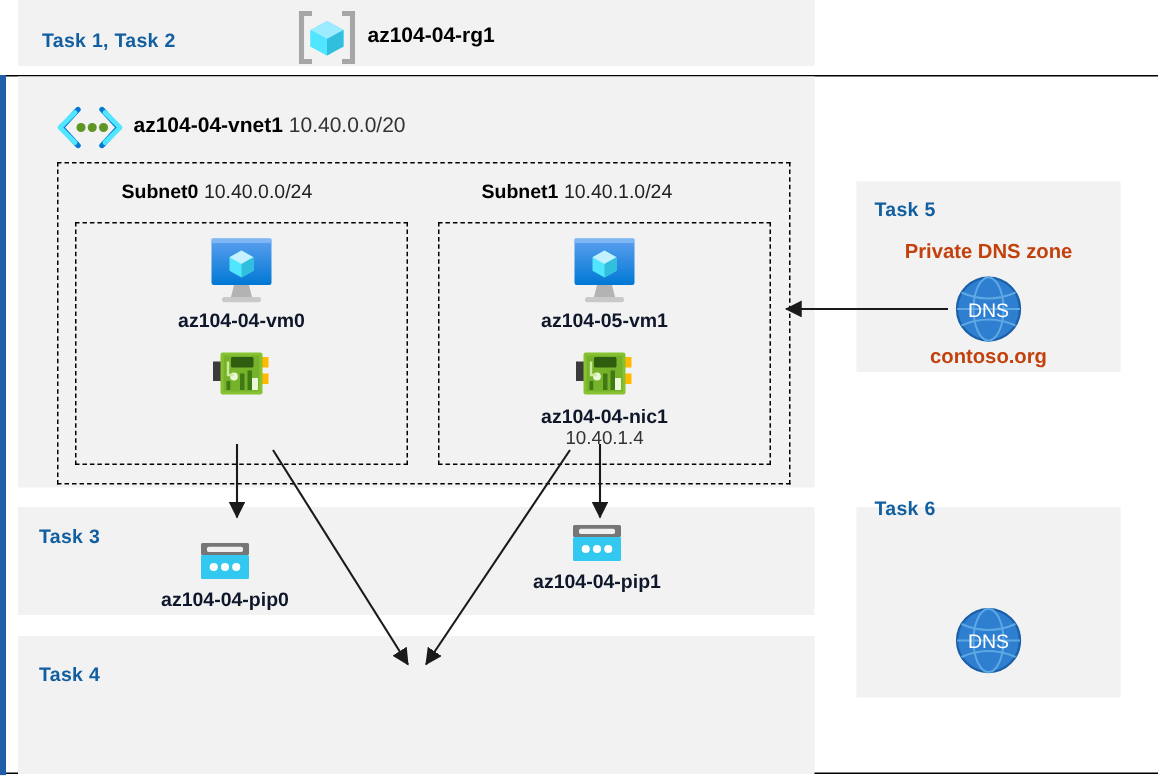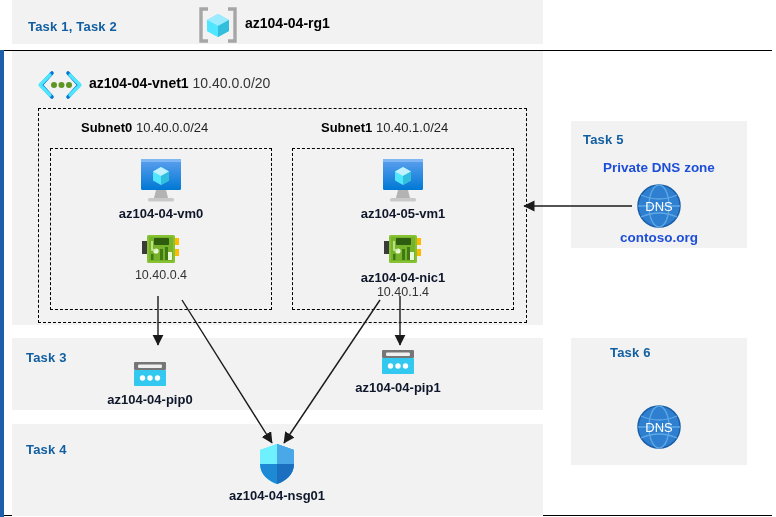--- a/index.html
+++ b/index.html
@@ -57,21 +57,21 @@
     font-size:12.5px;color:#333;white-space:nowrap;line-height:15px;
   }
   .icon-wrap{display:flex;justify-content:center;align-items:flex-end;}
 
   
   .hdr-text{position:absolute;font-size:14px;white-space:nowrap;color:#000;}
   .hdr-text b{font-weight:bold;}
   .hdr-text .dim{font-weight:normal;color:#333;}
 
   .center-title{
-    position:absolute;text-align:center;font-size:13.5px;font-weight:bold;color:#1d4ed8;
+    position:absolute;text-align:center;font-size:13.5px;font-weight:bold;color:#c2410c;
     white-space:nowrap;
   }
   svg.arrows{position:absolute;left:0;top:0;width:776px;height:517px;pointer-events:none;}
 </style>
 </head>
 <body>
 
 <div id="canvas">
 
   <div class="panel" id="rg-header-panel"></div>
@@ -151,21 +151,20 @@
         <rect x="10" y="5" width="24" height="24" fill="#76b32a"></rect>
         <rect x="15" y="6" width="15" height="7" rx="1" fill="#2f5d10"></rect>
         <circle cx="17" cy="19" r="2.6" fill="#eaf7d8"></circle>
         <rect x="21" y="17" width="3" height="11" fill="#3f7a14"></rect>
         <rect x="26" y="15" width="3" height="13" fill="#3f7a14"></rect>
         <rect x="12" y="22" width="2.5" height="6" fill="#3f7a14"></rect>
         <path d="M13 9 v9 h4" fill="none" stroke="#cdeb9e" stroke-width="1.6"></path>
         <rect x="29" y="20" width="4" height="8" fill="#eaf7d8"></rect>
       </svg>
     </div>
-    <div class="sub">10.40.0.4</div>
   </div>
 
   <div class="node" style="left:343px;top:156px;width:120px;">
     <div class="icon-wrap">
       <svg width="54" height="48" viewBox="0 0 54 48">
         <defs>
             <linearGradient id="vmg1" x1="0" y1="0" x2="0" y2="1">
           <stop offset="0" stop-color="#5ea0ef"></stop>
               <stop offset="1" stop-color="#0078d4"></stop>
             </linearGradient>
@@ -230,52 +229,39 @@
         <circle cx="19" cy="18" r="2.7" fill="#ffffff"></circle>
         <circle cx="26.5" cy="18" r="2.7" fill="#ffffff"></circle>
       </svg>
     </div>
     <div class="cap">az104-04-pip1</div>
   </div>
 
   <div class="panel" id="task4-panel"></div>
   <div class="task-label" style="left:26px;top:442px;">Task 4</div>
 
-  <div class="node" style="left:222px;top:442px;width:110px;">
-    <div class="icon-wrap">
-      <svg width="40" height="44" viewBox="0 0 40 44">
-        <path d="M20 2 L37 8 V22 C37 32 29 39 20 42 C11 39 3 32 3 22 V8 Z" fill="#50e6ff"></path>
-        <path d="M20 2 L37 8 V22 C37 32 29 39 20 42 Z" fill="#3392d8"></path>
-        <path d="M20 22 L37 22 V8 L20 2 Z" fill="#4aa7e8"></path>
-        <path d="M20 22 L3 22 V8 L20 2 Z" fill="#6ef0ff"></path>
-        <path d="M20 22 L3 22 C3 32 11 39 20 42 Z" fill="#1e8ad6"></path>
-        <path d="M20 22 L37 22 C37 32 29 39 20 42 Z" fill="#1b6fc0"></path>
-      </svg>
-    </div>
-    <div class="cap">az104-04-nsg01</div>
-  </div>
 
   <div class="panel" id="task5-panel"></div>
   <div class="task-label" style="left:583px;top:132px;">Task 5</div>
   <div class="center-title" style="left:571px;top:160px;width:176px;">Private DNS zone</div>
   <div style="position:absolute;left:635px;top:182px;width:48px;height:48px;">
     <svg width="48" height="48" viewBox="0 0 48 48">
       <circle cx="24" cy="24" r="21" fill="#2f7fd1"></circle>
       <circle cx="24" cy="24" r="21" fill="none" stroke="#1b5fa8" stroke-width="1.5"></circle>
       <ellipse cx="24" cy="24" rx="10" ry="21" fill="none" stroke="#5ea8e4" stroke-width="1.3"></ellipse>
       <line x1="3" y1="24" x2="45" y2="24" stroke="#5ea8e4" stroke-width="1.3"></line>
       <path d="M6 13 Q24 21 42 13" fill="none" stroke="#5ea8e4" stroke-width="1.3"></path>
       <path d="M6 35 Q24 27 42 35" fill="none" stroke="#5ea8e4" stroke-width="1.3"></path>
       <text x="24" y="29" font-family="Liberation Sans, sans-serif" font-size="13" fill="#ffffff" text-anchor="middle">DNS</text>
     </svg>
   </div>
   <div class="center-title" style="left:571px;top:230px;width:176px;">contoso.org</div>
 
   <div class="panel" id="task6-panel"></div>
-  <div class="task-label" style="left:583px;top:345px;margin-left:27px;">Task 6</div>
+  <div class="task-label" style="left:583px;top:331px;">Task 6</div>
   <div style="position:absolute;left:635px;top:403px;width:48px;height:48px;">
     <svg width="48" height="48" viewBox="0 0 48 48">
       <circle cx="24" cy="24" r="21" fill="#2f7fd1"></circle>
       <circle cx="24" cy="24" r="21" fill="none" stroke="#1b5fa8" stroke-width="1.5"></circle>
       <ellipse cx="24" cy="24" rx="10" ry="21" fill="none" stroke="#5ea8e4" stroke-width="1.3"></ellipse>
       <line x1="3" y1="24" x2="45" y2="24" stroke="#5ea8e4" stroke-width="1.3"></line>
       <path d="M6 13 Q24 21 42 13" fill="none" stroke="#5ea8e4" stroke-width="1.3"></path>
       <path d="M6 35 Q24 27 42 35" fill="none" stroke="#5ea8e4" stroke-width="1.3"></path>
       <text x="24" y="29" font-family="Liberation Sans, sans-serif" font-size="13" fill="#ffffff" text-anchor="middle">DNS</text>
     </svg>

